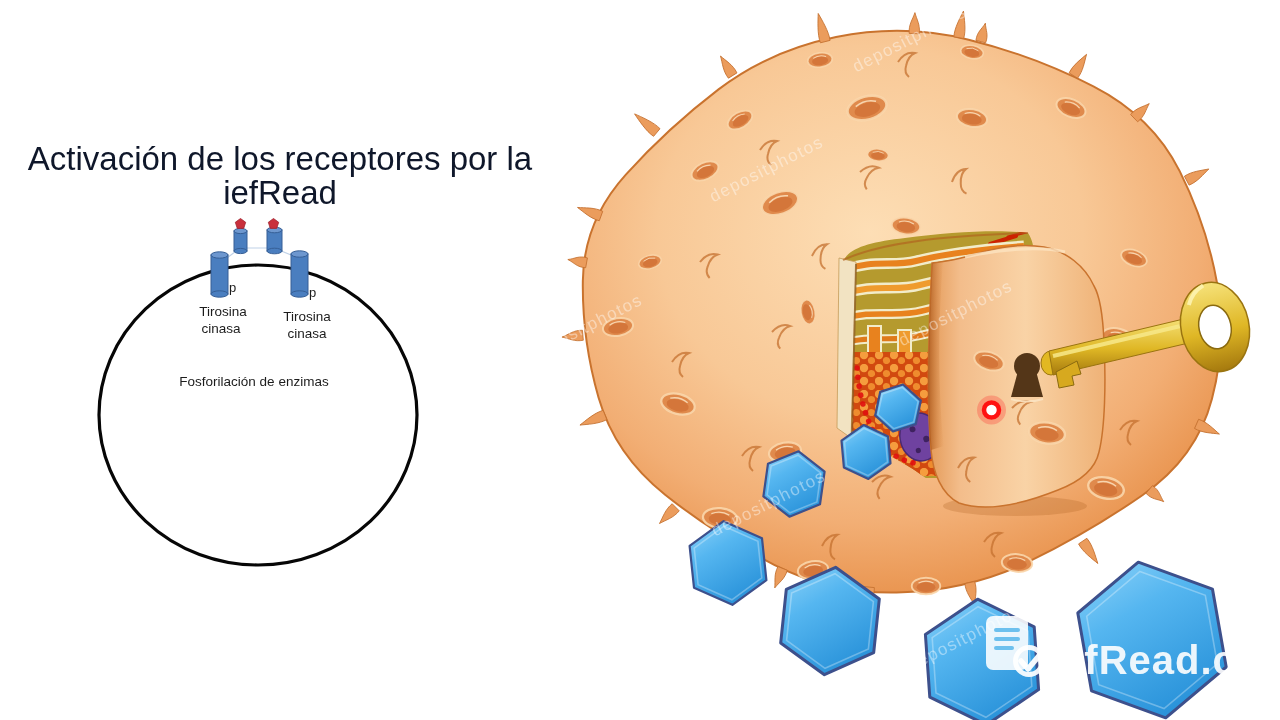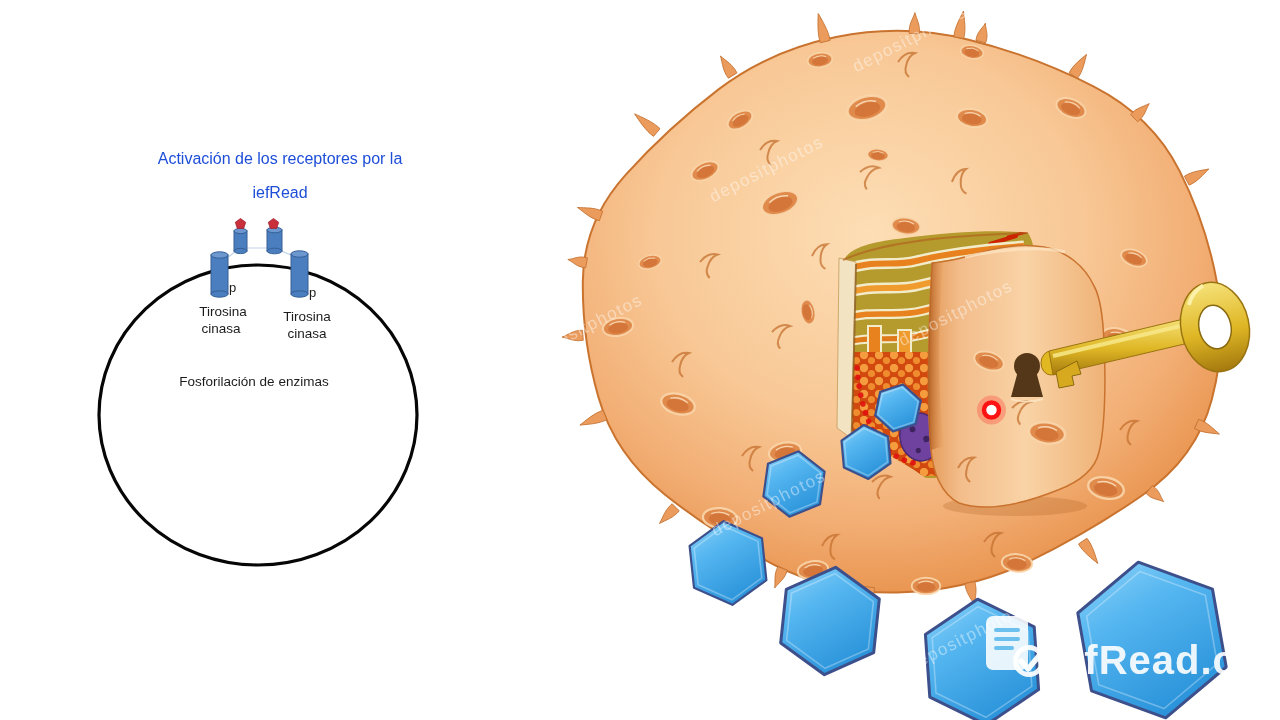--- a/index.html
+++ b/index.html
@@ -1,20 +1,20 @@
 <!DOCTYPE html>
 <html><head>
 <meta charset="utf-8">
 <style>
   html,body{margin:0;padding:0;background:#fff;}
   #canvas{position:relative;width:1280px;height:720px;background:#fff;overflow:hidden;
           font-family:"Liberation Sans",sans-serif;}
   #left-panel{position:absolute;left:0;top:0;width:560px;height:720px;}
   #slide-title{position:absolute;left:10px;top:142px;width:540px;text-align:center;
-               font-size:16px;line-height:34px;color:#1d4ed8;letter-spacing:0;}
+               font-size:33px;line-height:34px;color:#0f172a;letter-spacing:0;}
   #left-svg{position:absolute;left:0;top:0;}
   #right-svg{position:absolute;left:560px;top:0;}
   text{font-family:"Liberation Sans",sans-serif;}
   .diagram-label{fill:#1c1c1c;}
 </style>
 </head>
 <body>
 
 <div id="canvas">
 

